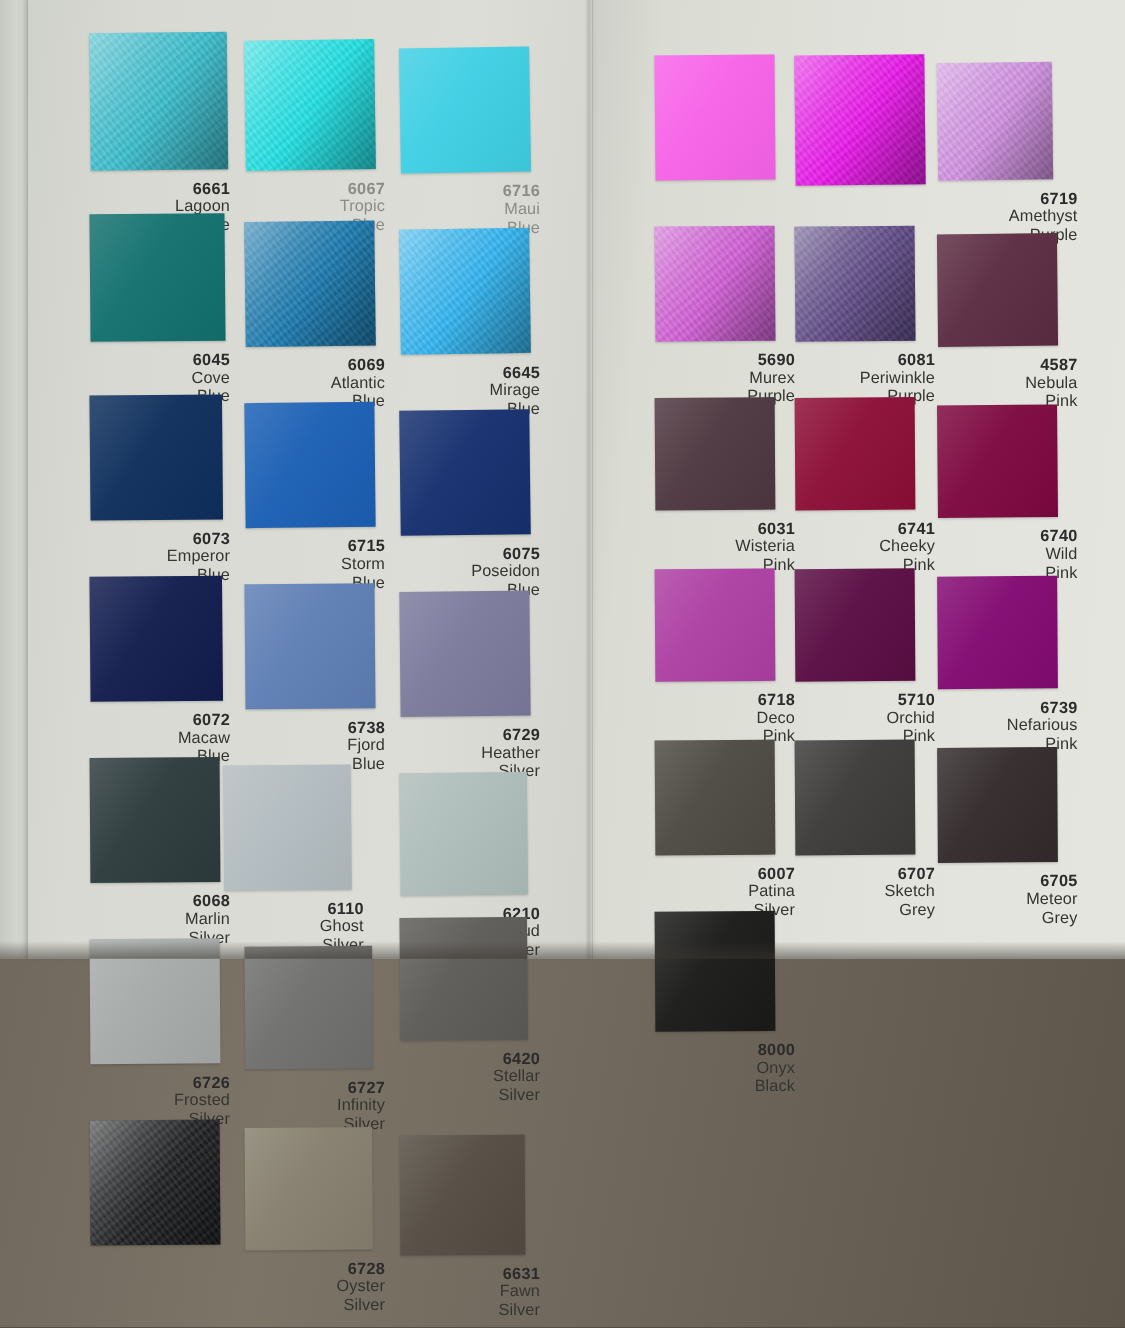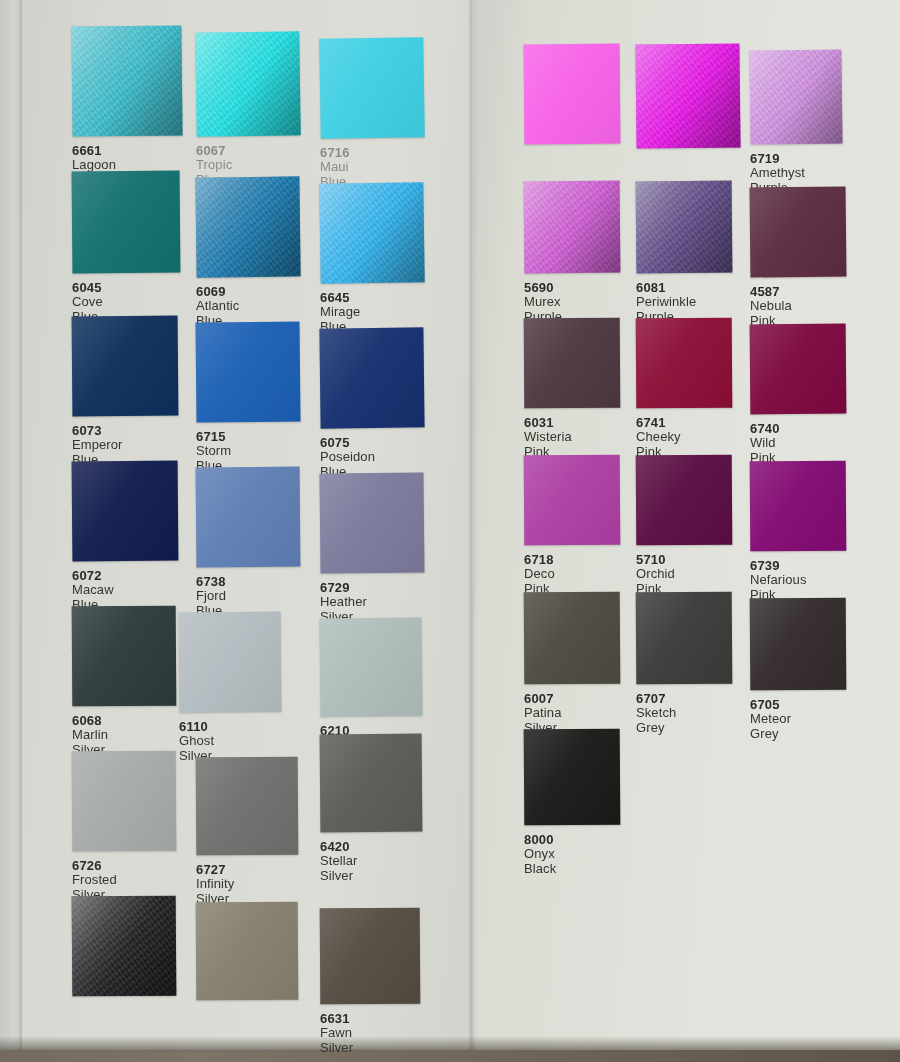--- a/index.html
+++ b/index.html
@@ -23,21 +23,22 @@
     background:
       linear-gradient(100deg, #6b6258 0%, #7d7468 35%, #5d544a 100%);
   }
 
   
   #catalog-spread {
     position: absolute;
     left: 0;
     top: 0;
     width: 900px;
-    height: 1050px;
+    height: 767px;
+    text-align: right;
   }
 
   .page {
     position: absolute;
     top: 0;
     bottom: 0;
     background: #d9dad3;
   }
   #page-left {
     left: 22px;
@@ -293,20 +294,25 @@
           <div class="swatch-code">6420</div>
           <div class="swatch-name">Stellar</div>
           <div class="swatch-name">Silver</div>
         </div>
       </div>
       <div class="swatch-cell" style="left: 72px; top: 896px;">
         <div class="swatch-chip foil" style="width: 104px; height: 100px; background: rgb(29, 31, 32); transform: rotate(-0.4deg);"></div>
       </div>
       <div class="swatch-cell" style="left: 196px; top: 902px;">
         <div class="swatch-chip" style="width: 102px; height: 98px; background: rgb(134, 127, 110); transform: rotate(-0.4deg);"></div>
+        <div class="swatch-label">
+          <div class="swatch-code">6728</div>
+          <div class="swatch-name">Oyster</div>
+          <div class="swatch-name">Silver</div>
+        </div>
       </div>
       <div class="swatch-cell" style="left: 320px; top: 908px;">
         <div class="swatch-chip" style="width: 100px; height: 96px; background: rgb(84, 76, 66); transform: rotate(-0.4deg);"></div>
         <div class="swatch-label">
           <div class="swatch-code">6631</div>
           <div class="swatch-name">Fawn</div>
           <div class="swatch-name">Silver</div>
         </div>
       </div>
       <div class="swatch-cell dim-text" style="left: 524px; top: 44px;">

